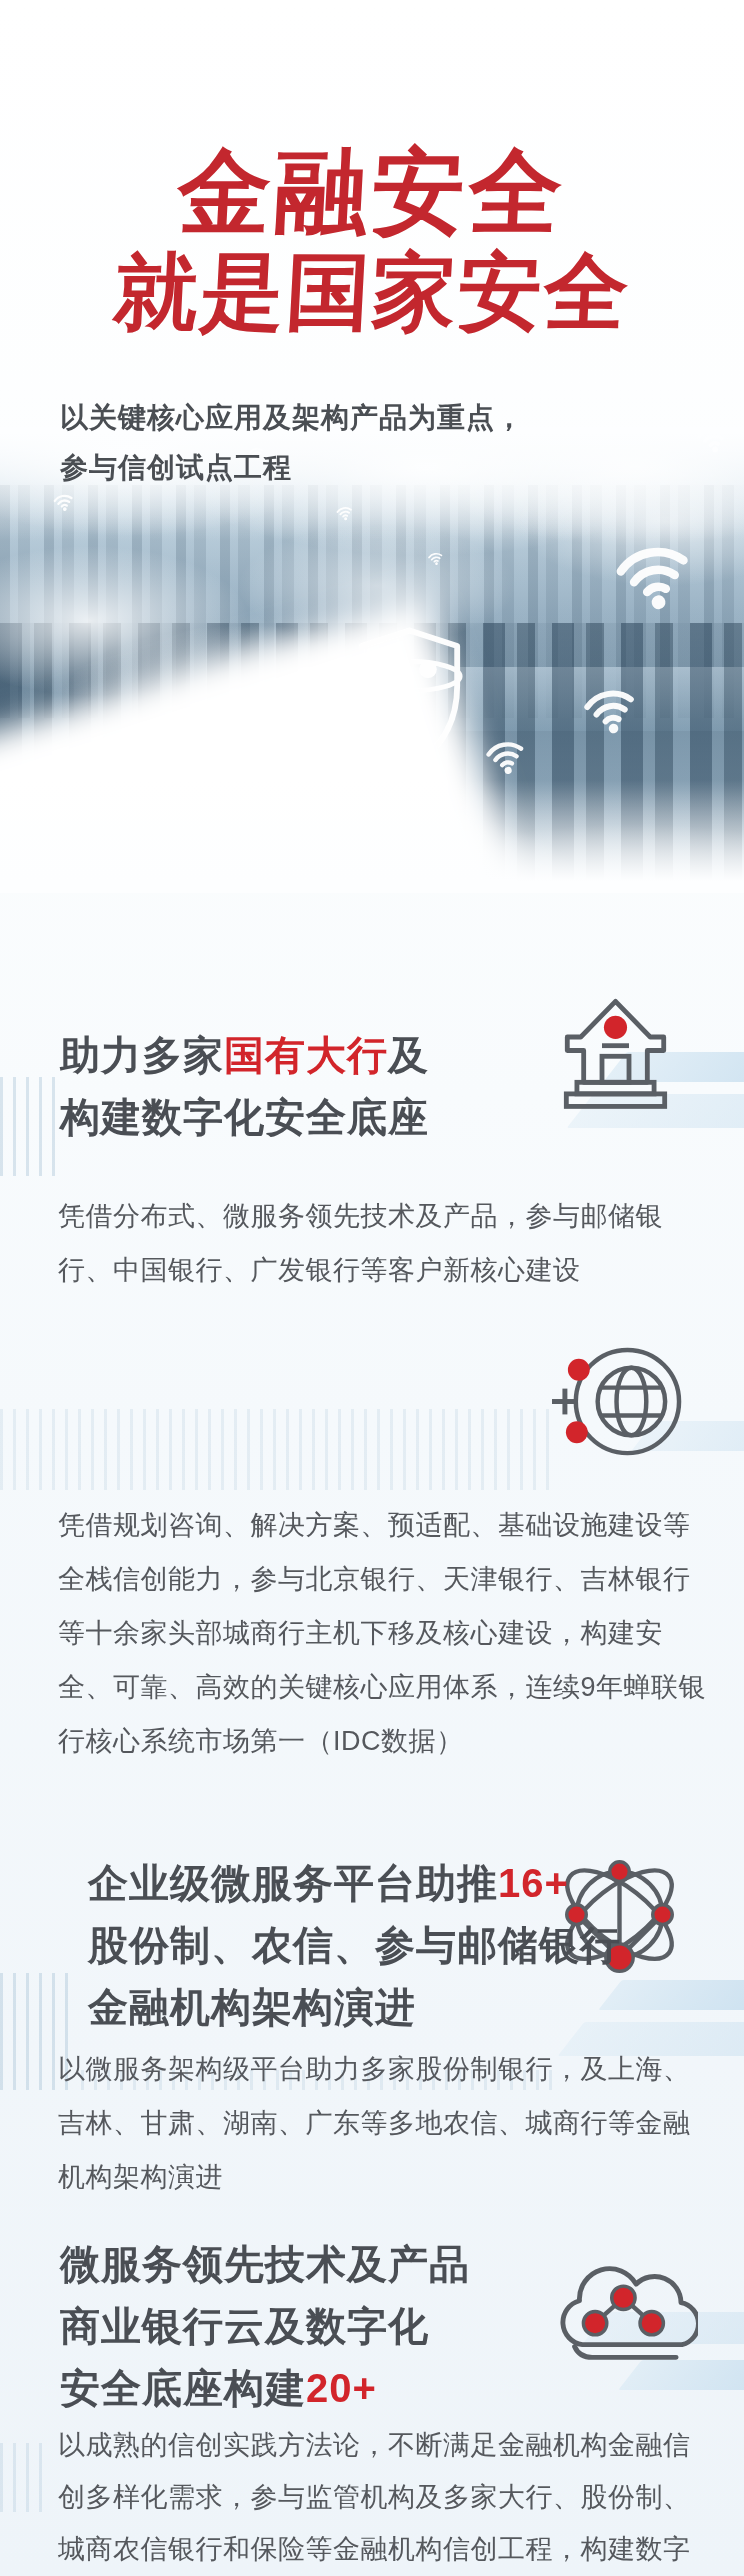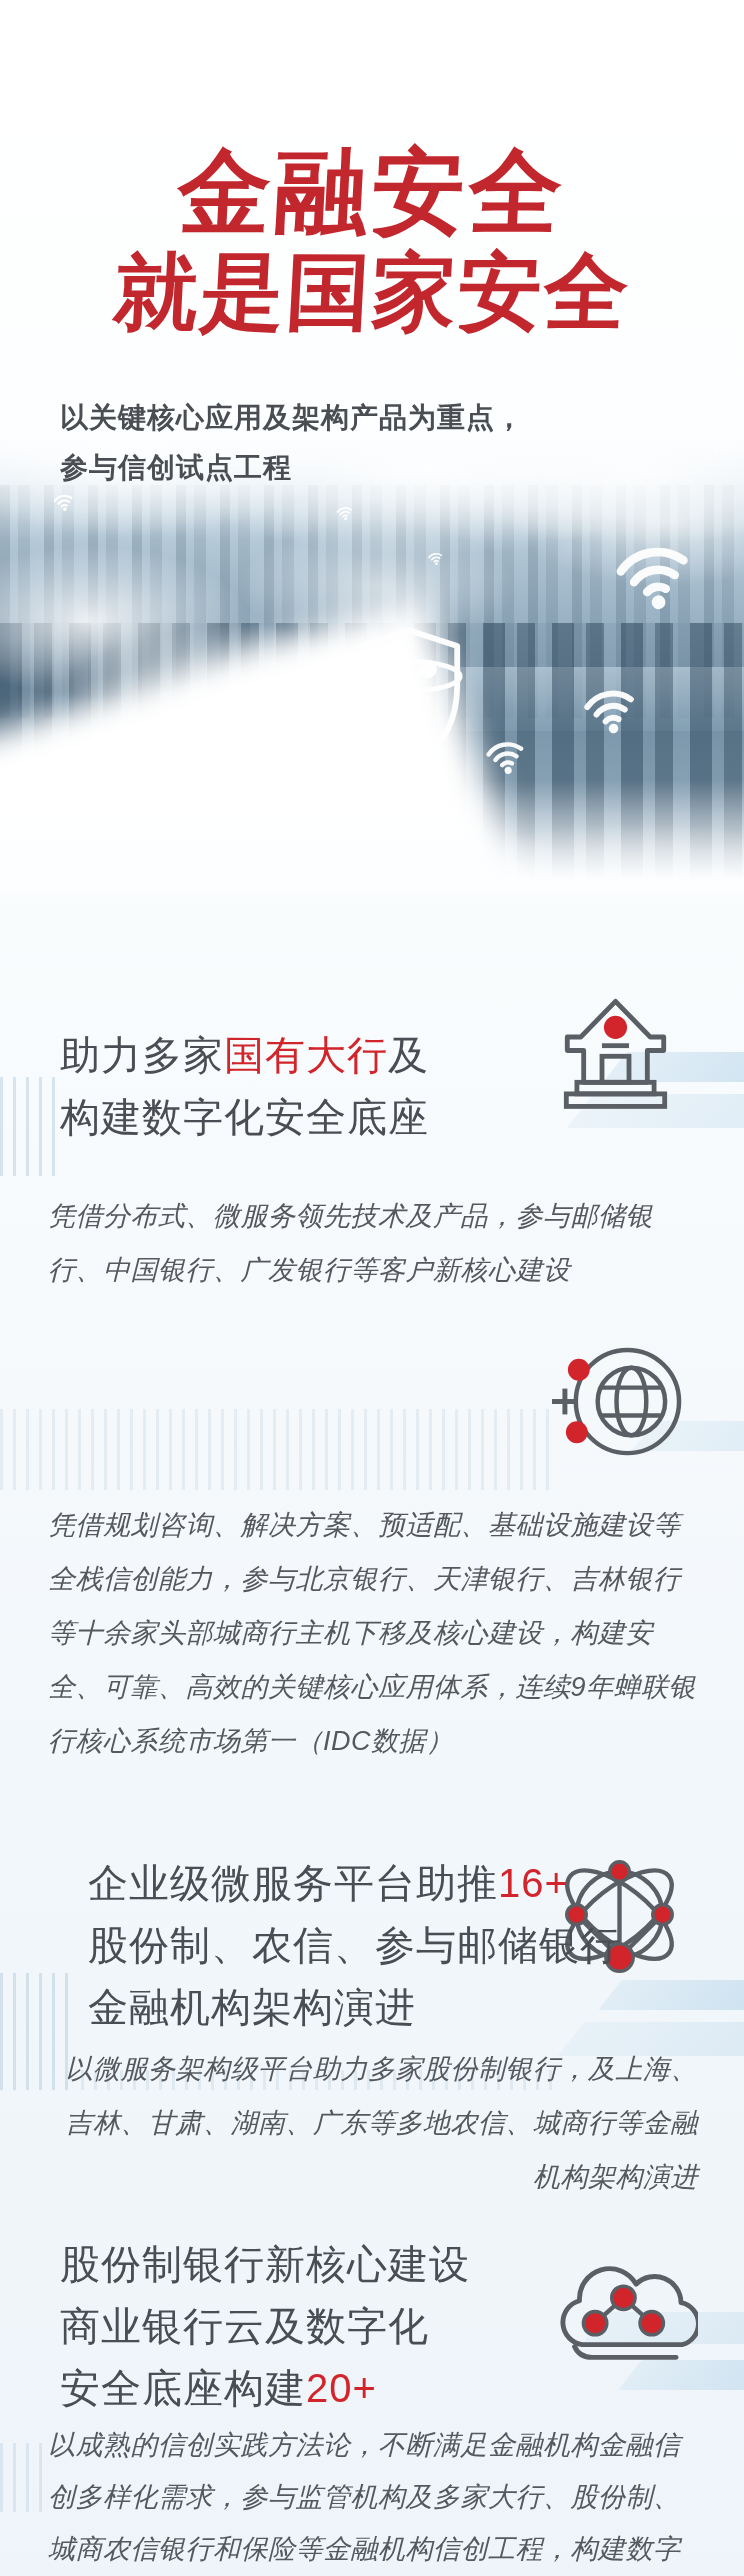--- a/index.html
+++ b/index.html
@@ -32,25 +32,25 @@
     background:linear-gradient(180deg,#fdfeff 4%,rgba(253,254,255,0) 95%);}
   .city-fade-bottom{position:absolute;bottom:0;left:0;width:744px;height:119px;
     background:linear-gradient(0deg,#fdfeff 10%,rgba(253,254,255,0) 95%);}
   .wifi{position:absolute;opacity:.95;transform:rotate(-10deg);}
   .shield{position:absolute;opacity:.97;}
   
   .sec-title{position:absolute;top:891px;left:55px;display:flex;align-items:center;z-index:5;}
   .sec-bar{width:9px;height:42px;background:#ce2329;margin-right:15px;}
   .sec-text{color:#ce2329;font-size:46px;font-weight:900;letter-spacing:3px;line-height:1;}
   
-  .h-block{position:absolute;left:60px;color:#4a4e54;font-size:40px;font-weight:400;
+  .h-block{position:absolute;left:60px;color:#4a4e54;font-size:40px;font-weight:700;
     line-height:62px;letter-spacing:1px;z-index:5;}
   .hl{color:#d2252b;}
-  .body-block{position:absolute;left:48px;width:650px;color:#55585d;font-size:27px;
-    line-height:54px;letter-spacing:0.5px;z-index:5;font-style:italic;}
+  .body-block{position:absolute;left:58px;width:650px;color:#55585d;font-size:27px;
+    line-height:54px;letter-spacing:0.5px;z-index:5;}
   .blk-icon{position:absolute;z-index:4;}
   
   .stripes{position:absolute;z-index:1;
     background:repeating-linear-gradient(90deg,rgba(140,175,200,.30) 0 3px,rgba(140,175,200,0) 3px 13px);}
   .accent{position:absolute;z-index:1;transform:skewX(-38deg);
     background:linear-gradient(90deg,#dcebf5,#bed9ec);opacity:.75;border-radius:2px;}
   .accent.light{opacity:.45;}
 </style>
 </head>
 <body>
@@ -188,24 +188,24 @@
     <ellipse cx="75" cy="62" rx="64" ry="28" stroke="#5a5f65" stroke-width="4.5" fill="none" transform="rotate(38 75 62)"></ellipse>
     <ellipse cx="75" cy="62" rx="64" ry="28" stroke="#5a5f65" stroke-width="4.5" fill="none" transform="rotate(-38 75 62)"></ellipse>
     <line x1="75" y1="18" x2="75" y2="106" stroke="#5a5f65" stroke-width="4.5"></line>
     <line x1="31" y1="62" x2="75" y2="106" stroke="#5a5f65" stroke-width="4.5"></line>
     <line x1="119" y1="62" x2="75" y2="106" stroke="#5a5f65" stroke-width="4.5"></line>
     <circle cx="75" cy="18" r="10" fill="#d2252b" stroke="#5a5f65" stroke-width="3.5"></circle>
     <circle cx="31" cy="62" r="10" fill="#d2252b" stroke="#5a5f65" stroke-width="3.5"></circle>
     <circle cx="119" cy="62" r="10" fill="#d2252b" stroke="#5a5f65" stroke-width="3.5"></circle>
     <circle cx="75" cy="106" r="14" fill="#d2252b" stroke="#5a5f65" stroke-width="3.5"></circle>
   </svg>
-  <div class="body-block" style="top:2042px;text-align:right;">以微服务架构级平台助力多家股份制银行，及上海、吉林、甘肃、湖南、广东等多地农信、城商行等金融机构架构演进</div>
+  <div class="body-block" style="top:2042px;">以微服务架构级平台助力多家股份制银行，及上海、吉林、甘肃、湖南、广东等多地农信、城商行等金融机构架构演进</div>
 
   <div class="h-block" style="top:2233px;">
-    <div>股份制银行新核心建设</div>
+    <div>微服务领先技术及产品</div>
     <div>商业银行云及数字化</div>
     <div><span>安全底座构建</span><span class="hl">20+</span></div>
   </div>
   <svg class="blk-icon" style="left:541px;top:2249px;width:157px;height:123px;" viewBox="0 0 160 126">
     <path d="M42,98 a23,23 0 0 1 -3,-45 a31,31 0 0 1 58,-17 a27,27 0 0 1 46,19 a22,22 0 0 1 1,43 z" stroke="#5a5f65" stroke-width="5" fill="none" stroke-linejoin="round"></path>
     <path d="M34,100 q5,11 18,11 h86" stroke="#5a5f65" stroke-width="5" fill="none" stroke-linecap="round"></path>
     <line x1="55" y1="76" x2="84" y2="50" stroke="#5a5f65" stroke-width="4.5"></line>
     <line x1="84" y1="50" x2="113" y2="76" stroke="#5a5f65" stroke-width="4.5"></line>
     <circle cx="55" cy="76" r="12" fill="#d2252b" stroke="#5a5f65" stroke-width="3.5"></circle>
     <circle cx="84" cy="50" r="12" fill="#d2252b" stroke="#5a5f65" stroke-width="3.5"></circle>

